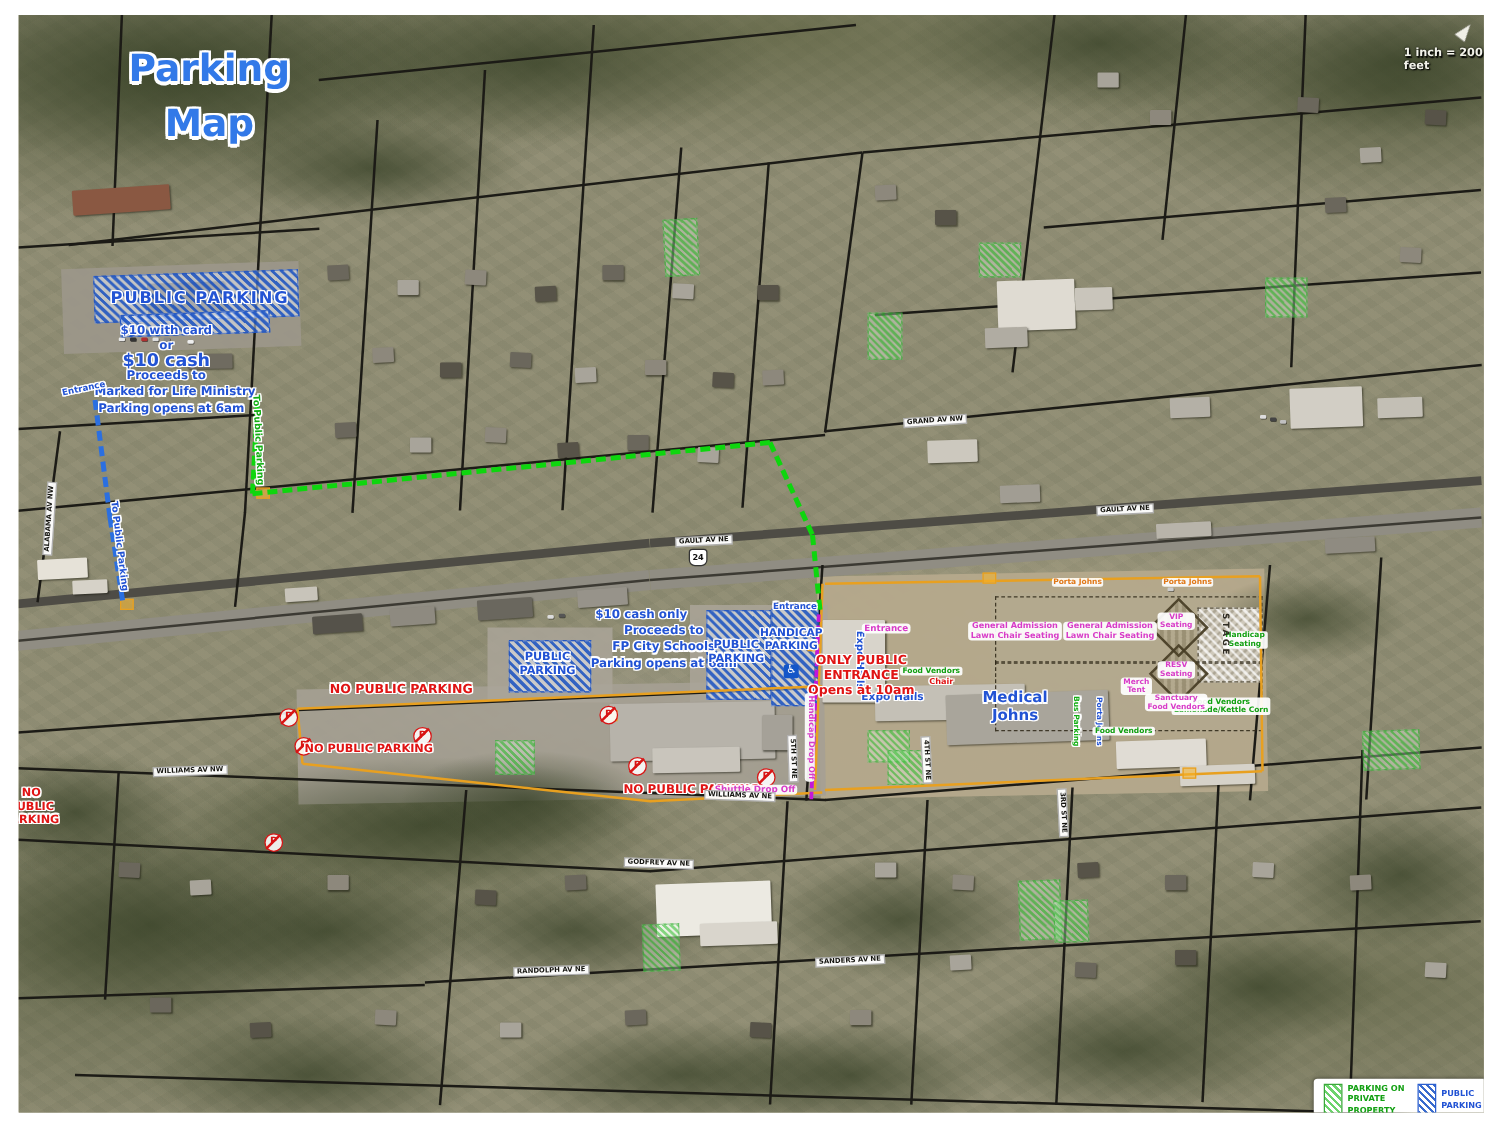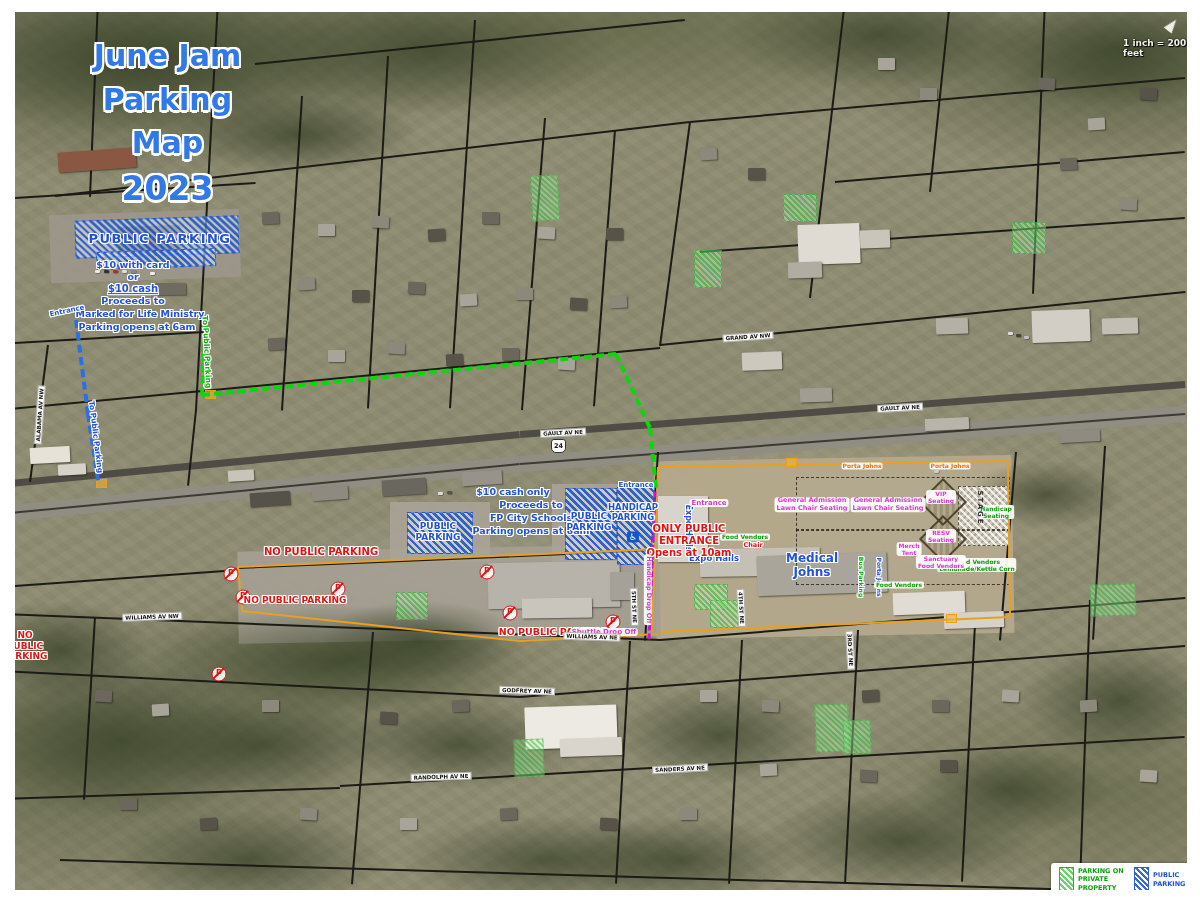--- a/index.html
+++ b/index.html
@@ -300,21 +300,21 @@
         <div class="npicon" style="left: 231px; top: 574px;">P</div>
         <div class="npicon" style="left: 243px; top: 597px;">P</div>
         <div class="npicon" style="left: 338px; top: 589px;">P</div>
         <div class="npicon" style="left: 487px; top: 572px;">P</div>
         <div class="npicon" style="left: 510px; top: 613px;">P</div>
         <div class="npicon" style="left: 613px; top: 622px;">P</div>
         <div class="npicon" style="left: 219px; top: 674px;">P</div>
         <div class="lbl blue out" style="left: 160px; top: 239px; font-size: 13px; letter-spacing: 1.5px; transform: translate(-50%, -50%);">PUBLIC PARKING</div>
         <div class="lbl blue out" style="left: 133px; top: 265px; font-size: 9.5px; transform: translate(-50%, -50%);">$10 with card</div>
         <div class="lbl blue out" style="left: 133px; top: 277px; font-size: 9.5px; transform: translate(-50%, -50%);">or</div>
-        <div class="lbl blue out" style="left: 133px; top: 289px; font-size: 10px; transform: translate(-50%, -50%); text-decoration: underline;">$10 cash</div>
+        <div class="lbl blue out" style="left: 133px; top: 289px; font-size: 14px; transform: translate(-50%, -50%);">$10 cash</div>
         <div class="lbl blue out" style="left: 133px; top: 301px; font-size: 9.5px; transform: translate(-50%, -50%);">Proceeds to</div>
         <div class="lbl blue out" style="left: 140px; top: 314px; font-size: 9.5px; transform: translate(-50%, -50%);">Marked for Life Ministry</div>
         <div class="lbl blue out" style="left: 137px; top: 327px; font-size: 9.5px; transform: translate(-50%, -50%);">Parking opens at 6am</div>
         <div class="lbl blue out" style="left: 67px; top: 311px; font-size: 7px; transform: translate(-50%, -50%) rotate(-12deg);">Entrance</div>
         <div class="lbl blue out" style="left: 95px; top: 437px; font-size: 7.5px; transform: translate(-50%, -50%) rotate(83deg);">To Public Parking</div>
         <div class="lbl green out" style="left: 206px; top: 352px; font-size: 7.5px; transform: translate(-50%, -50%) rotate(87deg);">To Public Parking</div>
         <div class="lbl blue out" style="left: 513px; top: 492px; font-size: 9.5px; transform: translate(-50%, -50%);">$10 cash only</div>
         <div class="lbl blue out" style="left: 531px; top: 505px; font-size: 9.5px; transform: translate(-50%, -50%);">Proceeds to</div>
         <div class="lbl blue out" style="left: 531px; top: 518px; font-size: 9.5px; transform: translate(-50%, -50%);">FP City Schools</div>
         <div class="lbl blue out" style="left: 531px; top: 531px; font-size: 9.5px; transform: translate(-50%, -50%);">Parking opens at 6am</div>
@@ -374,23 +374,21 @@
         <div class="lbl street" style="left: 40px; top: 415px; font-size: 5.5px; transform: translate(-50%, -50%) rotate(-86deg);">ALABAMA AV NW</div>
         <div class="lbl street" style="left: 527px; top: 691px; font-size: 5.5px; transform: translate(-50%, -50%) rotate(2deg);">GODFREY AV NE</div>
         <div class="lbl street" style="left: 680px; top: 769px; font-size: 5.5px; transform: translate(-50%, -50%) rotate(-3deg);">SANDERS AV NE</div>
         <div class="lbl street" style="left: 441px; top: 777px; font-size: 5.5px; transform: translate(-50%, -50%) rotate(-2deg);">RANDOLPH AV NE</div>
         <div class="lbl street" style="left: 634px; top: 607px; font-size: 5.5px; transform: translate(-50%, -50%) rotate(88deg);">5TH ST NE</div>
         <div class="lbl street" style="left: 741px; top: 608px; font-size: 5.5px; transform: translate(-50%, -50%) rotate(87deg);">4TH ST NE</div>
         <div class="lbl street" style="left: 850px; top: 650px; font-size: 5.5px; transform: translate(-50%, -50%) rotate(87deg);">3RD ST NE</div>
       </div>
 
     <div class="title">
-      <span class="t1">June Jam</span>
       <span class="t2">Parking Map</span>
-      <span class="t3">2023</span>
     </div>
     <div class="narrow"></div>
     <div class="scalebox">1 inch = 200 feet</div>
     <div class="shield">24</div>
 
     <div class="legend">
       <div class="legrow">
         <div class="sw swg"></div>
         <div class="legtxt ltg">PARKING ON
 PRIVATE

